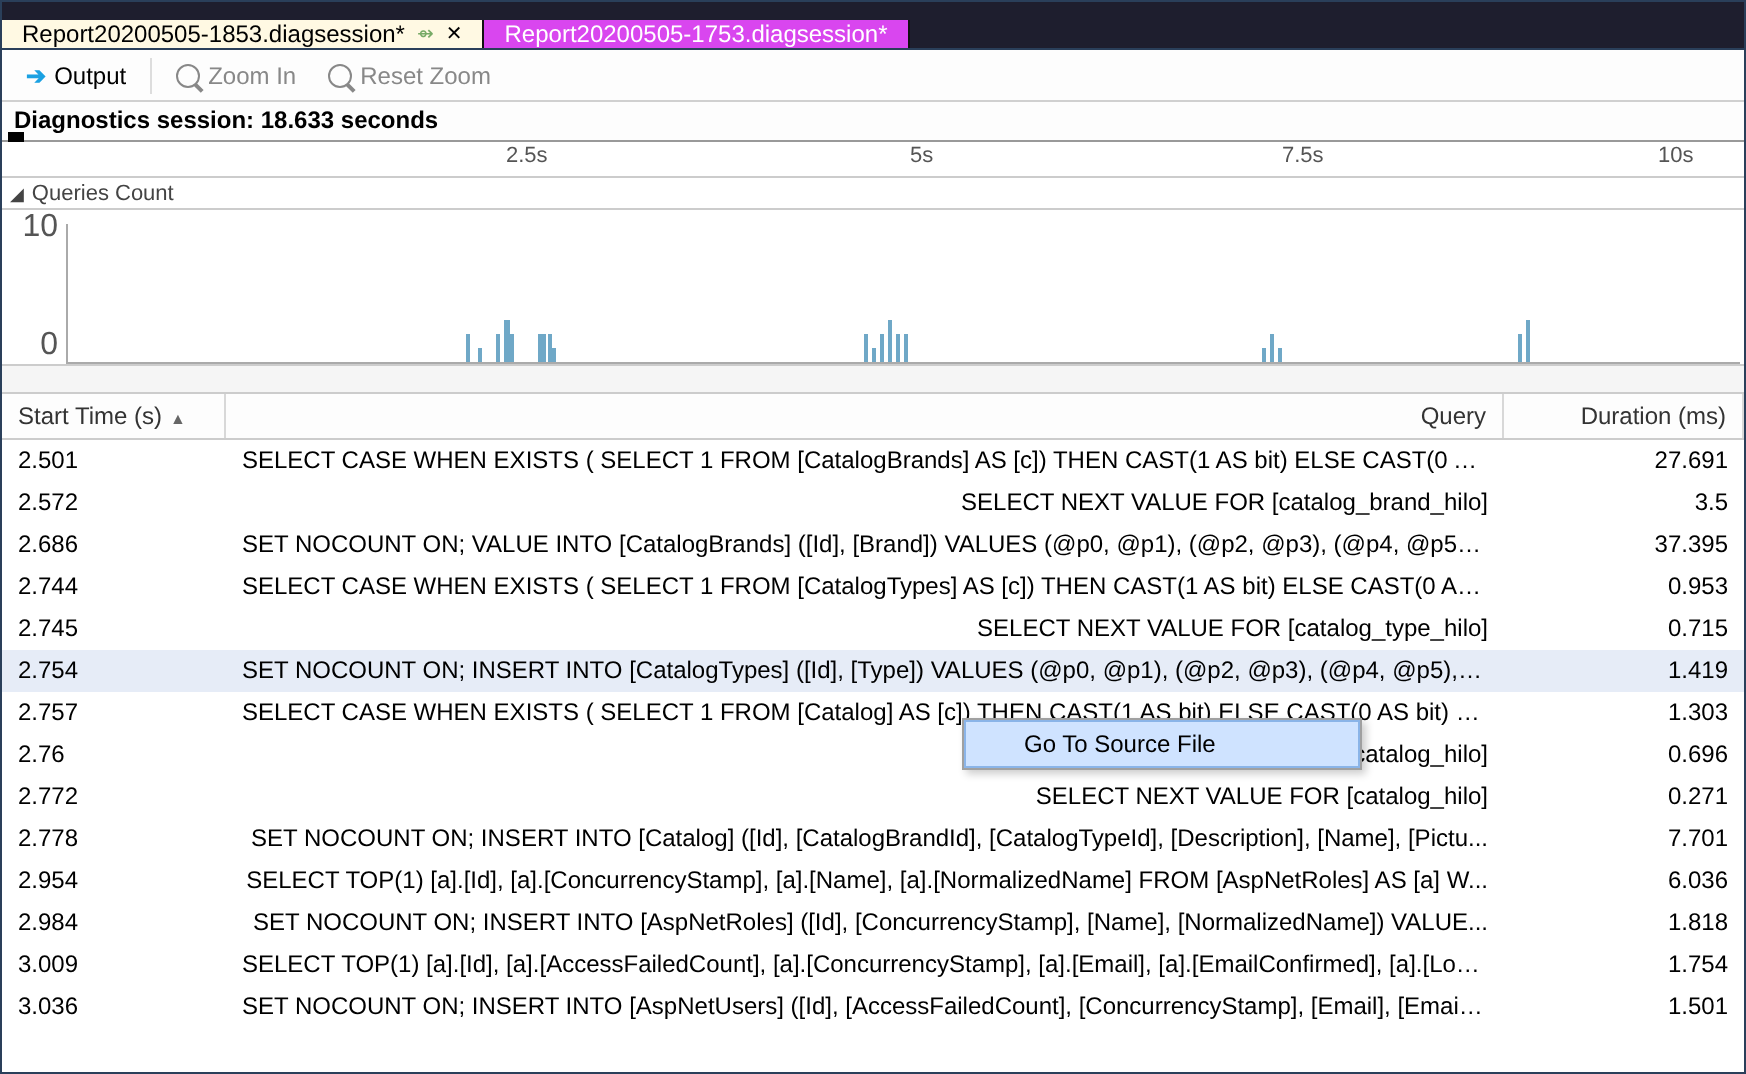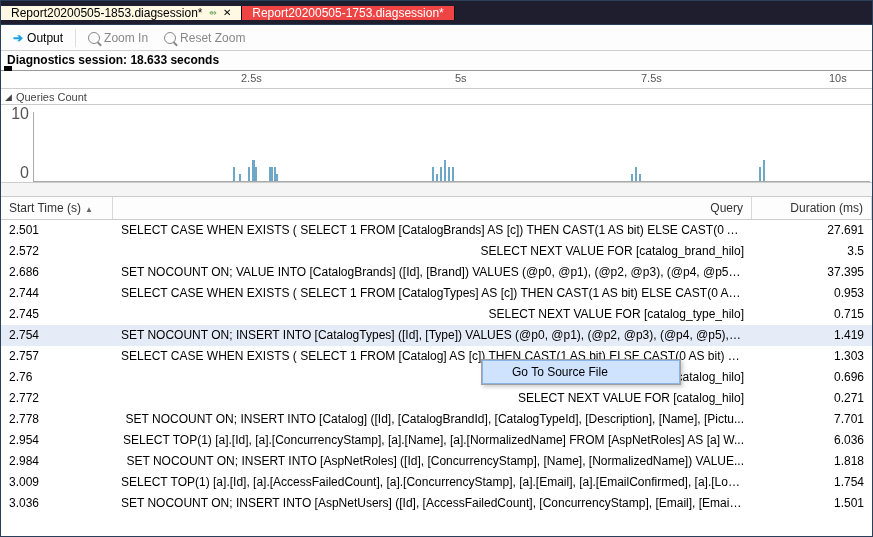--- a/index.html
+++ b/index.html
@@ -1,18 +1,18 @@
 <!DOCTYPE html>
 <html><head>
 <meta charset="utf-8">
 <style>
 *{box-sizing:border-box;margin:0;padding:0}
 body{font-family:"Segoe UI",Tahoma,sans-serif;font-size:12px;background:#fff;width:873px;height:537px;overflow:hidden;border:1px solid #2a3f5a;position:relative}
-.tabbar{height:24px;background:#1e1e2e;display:flex;align-items:center;border-bottom:1px solid #2a3f5a}
-.tab{display:flex;align-items:center;padding:0 10px;font-size:12px;color:#fff;background:#ef4444;border-right:1px solid #111;cursor:pointer;gap:6px}
+.tabbar{height:24px;background:#1e1e2e;display:flex;align-items:flex-end;border-bottom:1px solid #2a3f5a}
+.tab{display:flex;align-items:center;padding:0 10px;font-size:12px;color:#fff;background:#d946ef;border-right:1px solid #111;cursor:pointer;gap:6px}
 .tab.active{background:#fff9e3;color:#000}
 .tab .pin{color:#7a6;font-size:10px}
 .tab .close{color:#000;font-size:10px;cursor:pointer}
 .toolbar{height:26px;background:#fdfdfd;border-bottom:1px solid #d0d0d0;display:flex;align-items:center;padding:0 6px;gap:4px}
 .tbtn{display:flex;align-items:center;gap:4px;padding:2px 6px;color:#888;font-size:12px;cursor:pointer}
 .tbtn.active{color:#000}
 .tbtn .arrow{color:#1ba1e2;font-weight:bold}
 .tsep{width:1px;height:18px;background:#ddd;margin:0 2px}
 .sessbar{height:20px;background:#fdfdfd;border-bottom:1px solid #999;padding:2px 6px;font-size:12px}
 .sessbar b{font-weight:600}
@@ -76,21 +76,21 @@
   </div>
 </div>
 
 <div class="sessbar">
   <b>Diagnostics session: </b><b>18.633 seconds</b>
 </div>
 
 <div class="tlcursor"></div>
 
 <div class="timeline">
-  <span class="tick" style="left:240px">2.5s</span>
+  <span class="tick" style="left:252px">2.5s</span>
   <span class="tick" style="left:454px">5s</span>
   <span class="tick" style="left:640px">7.5s</span>
   <span class="tick" style="left:828px">10s</span>
 </div>
 
 <div class="chartlabel">
   <span class="tri">◢</span>
   <span>Queries Count</span>
 </div>
 

